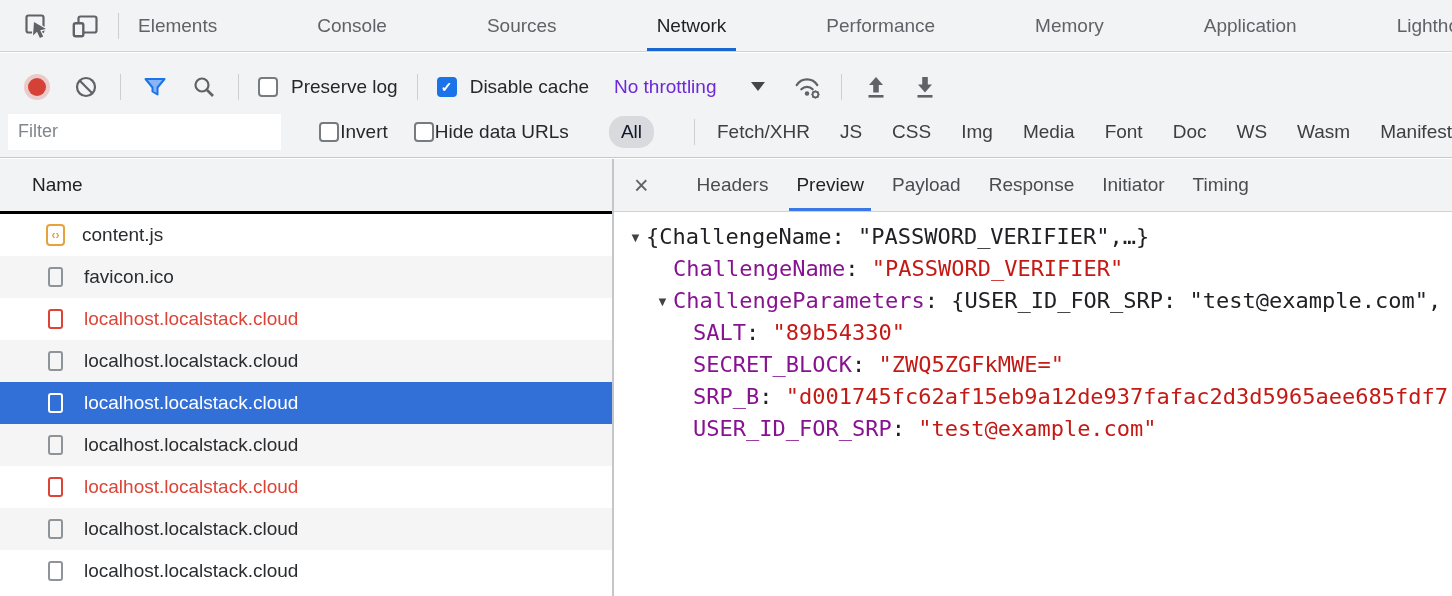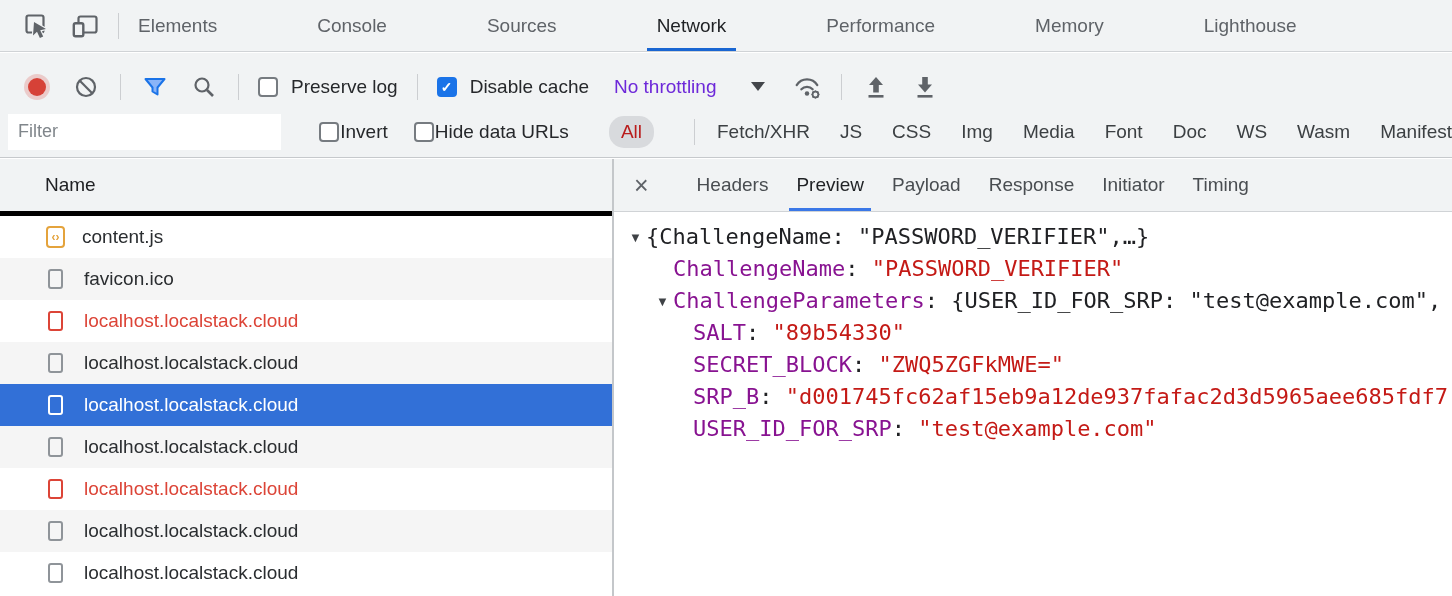--- a/index.html
+++ b/index.html
@@ -30,27 +30,27 @@
   .caret{width:0;height:0;border-left:7px solid transparent;border-right:7px solid transparent;border-top:9px solid #43464a;margin-left:16px;}
 
   
   #row-filter{padding-left:8px;}
   #filter-input{width:318px;height:36px;border:none;background:#fff;font-size:18px;color:#202124;
                 padding:0 10px;outline:none;font-family:"Liberation Sans",sans-serif;box-sizing:border-box;}
   #filter-input::placeholder{color:#80868b;}
   .fgroup{display:flex;align-items:center;gap:1px;margin-left:38px;}
   #pill-strip{display:flex;align-items:center;margin-left:40px;column-gap:30px;flex:0 0 auto;}
   .pill{font-size:19px;color:#3c4043;white-space:nowrap;cursor:default;}
-  .pill.active{background:#d8dadd;color:#b91c1c;padding:5px 12px;border-radius:15px;margin-right:-12px;}
+  .pill.active{background:#d8dadd;color:#0f172a;padding:5px 12px;border-radius:15px;margin-right:-12px;}
   #pill-strip .vdiv{margin-left:22px;margin-right:-8px;}
 
   
   #left-pane{position:absolute;top:159px;left:0;width:612px;bottom:0;background:#fff;border-right:2px solid #c4c7ca;box-sizing:content-box;}
-  #left-header{height:52px;border-bottom:5px solid #000000;background:#f1f3f4;display:flex;align-items:center;
-               padding-left:45px;font-size:19px;color:#202124;}
+  #left-header{height:52px;border-bottom:3px solid #000000;background:#f1f3f4;display:flex;align-items:center;
+               padding-left:32px;font-size:19px;color:#202124;}
   .req-row{height:42px;display:flex;align-items:center;padding-left:48px;font-size:19px;color:#2a2d30;white-space:nowrap;cursor:default;}
   .req-row.odd{background:#f5f5f5;}
   .req-row.error{color:#dc4437;}
   .req-row.error .doc-icon{border-color:#dc4437;}
   .req-row.selected{background:#3270d7;color:#fff;}
   .req-row.selected .doc-icon{border-color:#fff;}
   .doc-icon{width:15px;height:20px;border:2px solid #8f9499;border-radius:3px;box-sizing:border-box;margin-right:21px;flex:0 0 auto;}
   .script-icon{width:19px;height:22px;border:2px solid #e4a33c;border-radius:4px;box-sizing:border-box;margin-right:17px;margin-left:-2px;
                color:#e4a33c;display:flex;align-items:center;justify-content:center;font-size:12px;font-weight:bold;flex:0 0 auto;}
 
@@ -96,20 +96,21 @@
       </span>
       <span class="vdiv"></span>
     </div>
     <div id="main-tabs">
         <div class="mtab">Elements</div>
         <div class="mtab">Console</div>
         <div class="mtab">Sources</div>
         <div class="mtab active">Network</div>
         <div class="mtab">Performance</div>
         <div class="mtab">Memory</div>
+        <div class="mtab">Application</div>
         <div class="mtab">Lighthouse</div>
       </div>
   </div>
 
   <div class="bar" id="row-toolbar">
     <span class="record-dot"></span>
     <span class="tb-icon">
       <svg width="24" height="24" viewBox="0 0 24 24">
         <circle cx="12" cy="12" r="9" fill="none" stroke="#5f6368" stroke-width="2.2"></circle>
         <line x1="5.8" y1="5.8" x2="18.2" y2="18.2" stroke="#5f6368" stroke-width="2.2"></line>

